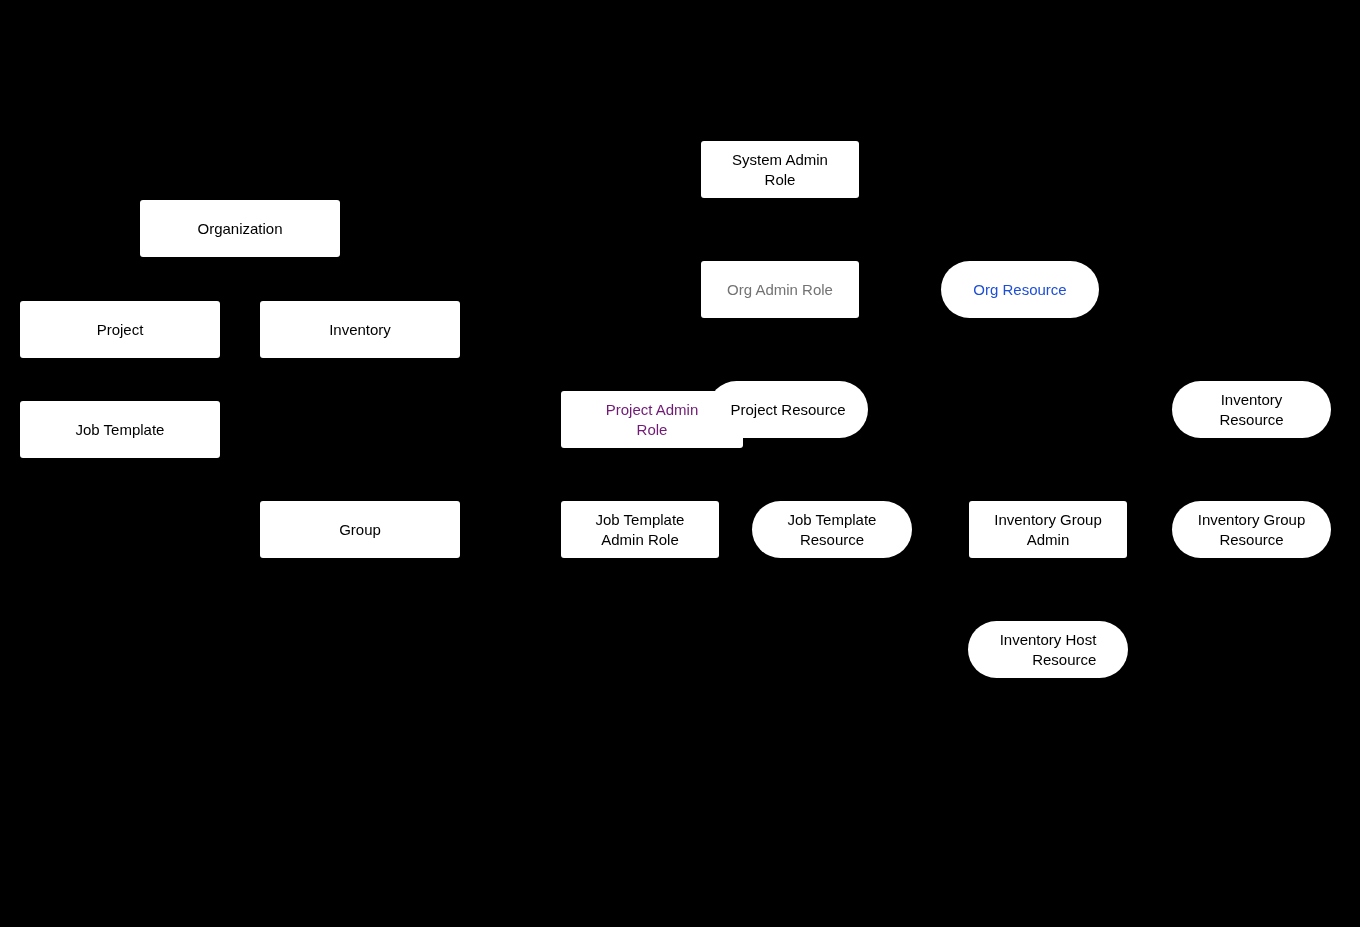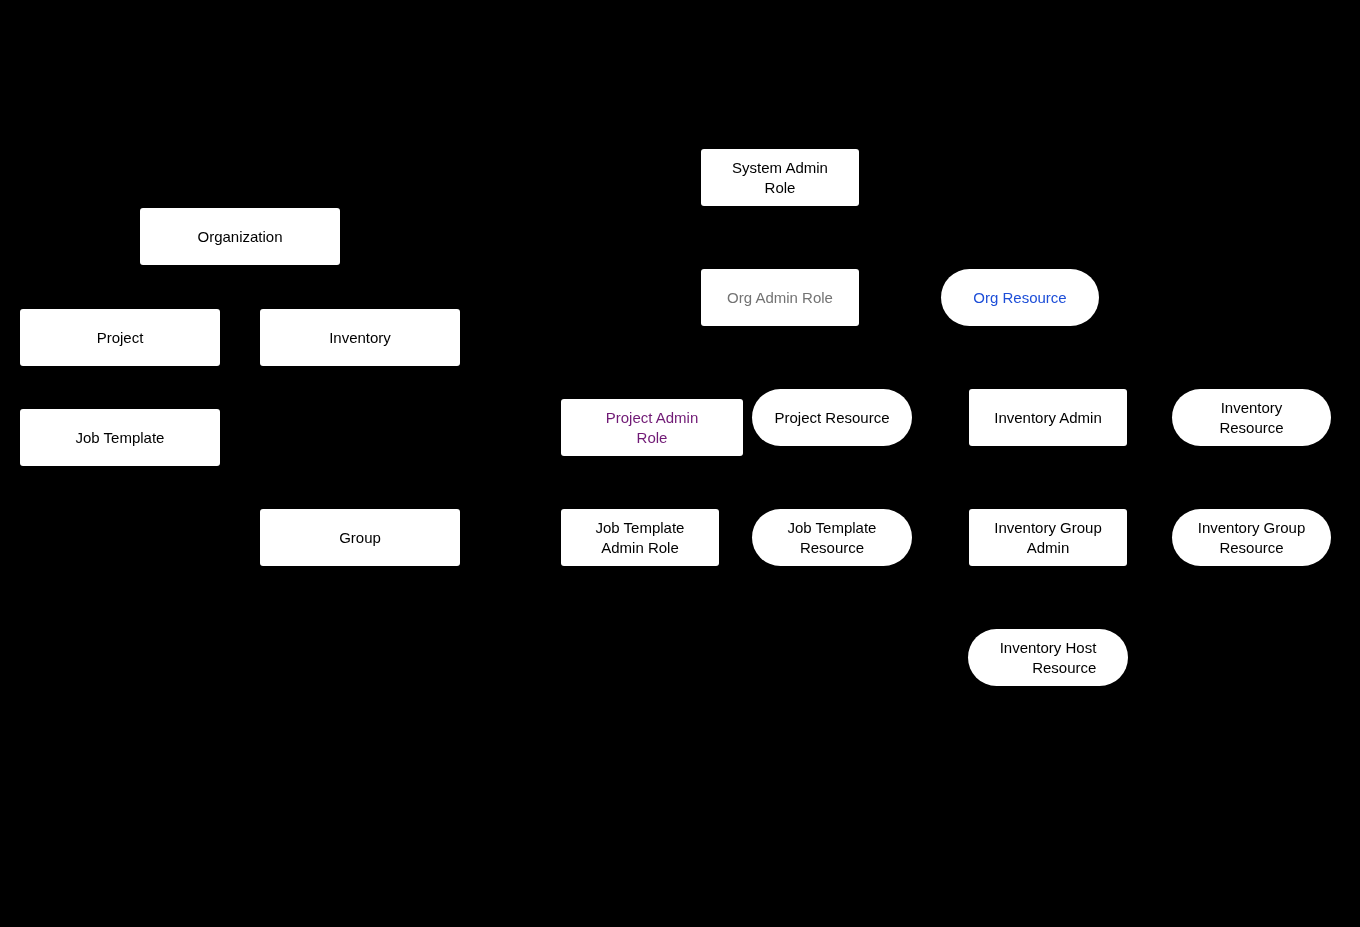--- a/index.html
+++ b/index.html
@@ -21,21 +21,20 @@
     color: #000000;
     display: flex;
     align-items: center;
     justify-content: center;
     text-align: center;
     font-size: 15px;
     line-height: 20px;
     box-sizing: border-box;
     padding: 2px 6px;
     white-space: pre-line;
-    margin-top: 8px;
   }
   .node.rect {
     border-radius: 3px;
   }
   .node.pill {
     border-radius: 999px;
   }
 </style>
 </head>
 <body>
@@ -45,22 +44,21 @@
     <div class="node rect" style="left: 140px; top: 200px; width: 200px; height: 57px; background: rgb(255, 255, 255); color: rgb(0, 0, 0);">Organization</div>
     <div class="node rect" style="left: 260px; top: 301px; width: 200px; height: 57px; background: rgb(255, 255, 255); color: rgb(0, 0, 0);">Inventory</div>
     <div class="node rect" style="left: 20px; top: 401px; width: 200px; height: 57px; background: rgb(255, 255, 255); color: rgb(0, 0, 0);">Job Template</div>
     <div class="node rect" style="left: 260px; top: 501px; width: 200px; height: 57px; background: rgb(255, 255, 255); color: rgb(0, 0, 0);">Group</div>
     <div class="node rect" style="left: 701px; top: 141px; width: 158px; height: 57px; background: rgb(255, 255, 255); color: rgb(0, 0, 0);">System Admin
 Role</div>
     <div class="node rect" style="left: 701px; top: 261px; width: 158px; height: 57px; background: rgb(255, 255, 255); color: #737373;">Org Admin Role</div>
     <div class="node pill" style="left: 941px; top: 261px; width: 158px; height: 57px; background: rgb(255, 255, 255); color: #1d4ed8;">Org Resource</div>
     <div class="node rect" style="left: 561px; top: 391px; width: 182px; height: 57px; background: rgb(255, 255, 255); color: #701a75;">Project Admin
 Role</div>
-    <div class="node pill" style="left: 752px; top: 381px; width: 160px; height: 57px; background: rgb(255, 255, 255); color: rgb(0, 0, 0);">Project Resource</div>
-    <div class="node rect" style="left: 969px; top: 381px; width: 158px; height: 57px; background: rgb(255, 255, 255); color: rgb(0, 0, 0);">Inventory Admin</div>
+    <div class="node pill" style="left: 708px; top: 381px; width: 160px; height: 57px; background: rgb(255, 255, 255); color: rgb(0, 0, 0);">Project Resource</div>
     <div class="node pill" style="left: 1172px; top: 381px; width: 159px; height: 57px; background: rgb(255, 255, 255); color: rgb(0, 0, 0);">Inventory
 Resource</div>
     <div class="node rect" style="left: 561px; top: 501px; width: 158px; height: 57px; background: rgb(255, 255, 255); color: rgb(0, 0, 0);">Job Template
 Admin Role</div>
     <div class="node pill" style="left: 752px; top: 501px; width: 160px; height: 57px; background: rgb(255, 255, 255); color: rgb(0, 0, 0);">Job Template
 Resource</div>
     <div class="node rect" style="left: 969px; top: 501px; width: 158px; height: 57px; background: rgb(255, 255, 255); color: rgb(0, 0, 0);">Inventory Group
 Admin</div>
     <div class="node pill" style="left: 1172px; top: 501px; width: 159px; height: 57px; background: rgb(255, 255, 255); color: rgb(0, 0, 0);">Inventory Group
 Resource</div>

